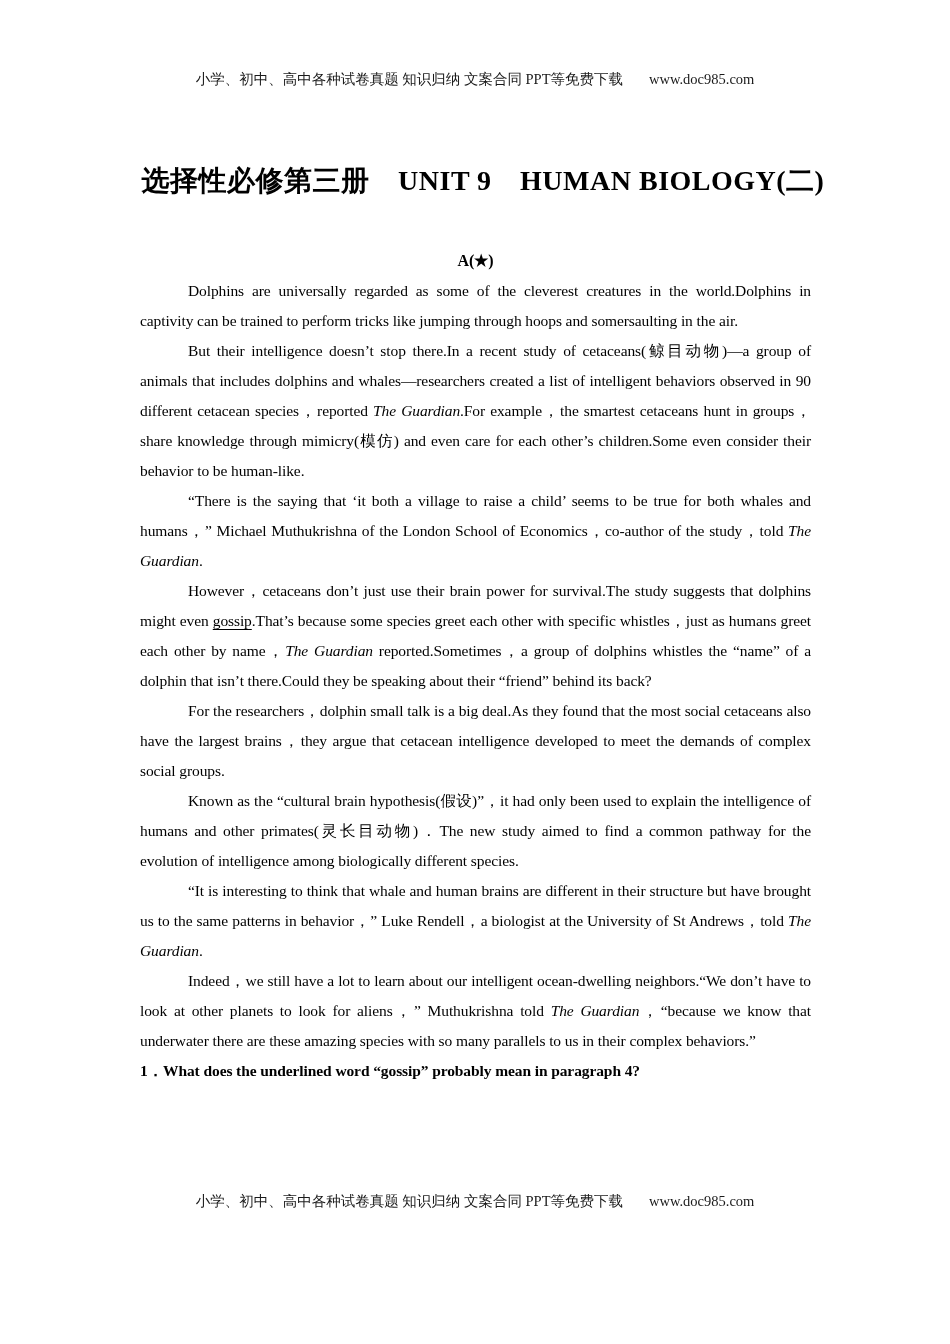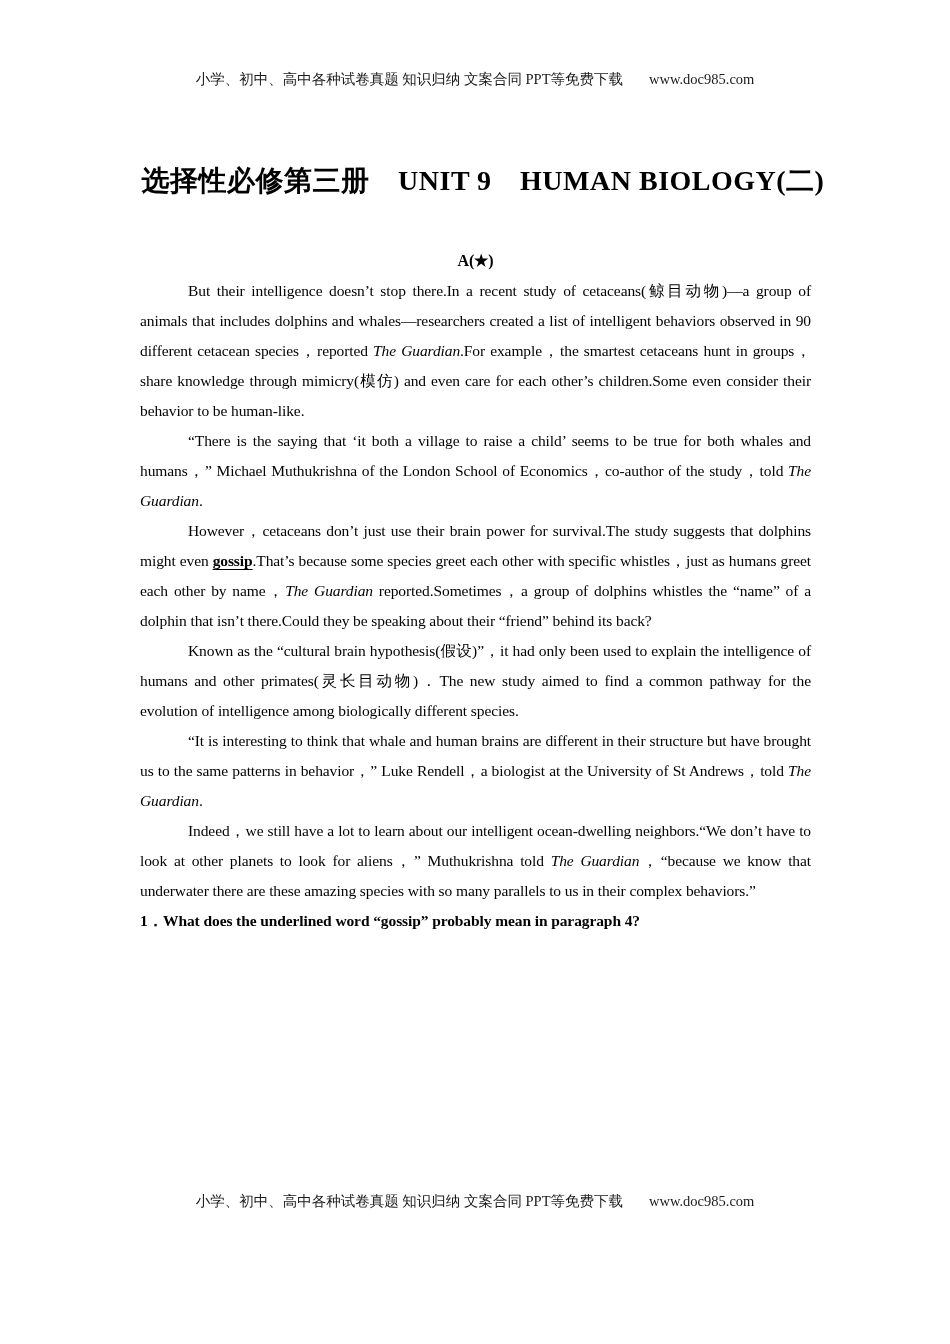--- a/index.html
+++ b/index.html
@@ -51,44 +51,46 @@
   .passage-label {
     text-align: center;
     font-weight: bold;
     font-size: 16px;
   }
   .para {
     text-align: justify;
     text-indent: 48px;
   }
   .run-italic { font-style: italic; }
-  .run-underline { text-decoration: underline; text-underline-offset: 3px; font-weight: bold; }
+  .run-underline { text-decoration: underline; text-underline-offset: 3px; }
   .question {
     font-weight: bold;
     text-align: justify;
   }
 </style>
 </head>
 <body>
 
 <div class="page">
 
   <div class="doc-header">
     <span>小学、初中、高中各种试卷真题 知识归纳 文案合同 PPT等免费下载</span><span class="site-url">www.doc985.com</span>
   </div>
 
   <div class="doc-title">选择性必修第三册　UNIT 9　HUMAN BIOLOGY(二)</div>
 
   <div class="content">
     <div class="passage-label">A(★)</div>
 
     <div>
+        <p class="para"><span>Dolphins are universally regarded as some of the cleverest creatures in the world.Dolphins in captivity can be trained to perform tricks like jumping through hoops and somersaulting in the air.</span></p>
         <p class="para"><span>But their intelligence doesn’t stop there.In a recent study of cetaceans(鲸目动物)—a group of animals that includes dolphins and whales—researchers created a list of intelligent behaviors observed in 90 different cetacean species，reported </span><span class="run-italic">The Guardian</span><span>.For example，the smartest cetaceans hunt in groups，share knowledge through mimicry(模仿) and even care for each other’s children.Some even consider their behavior to be human-like.</span></p>
         <p class="para"><span>“There is the saying that ‘it both a village to raise a child’ seems to be true for both whales and humans，” Michael Muthukrishna of the London School of Economics，co-author of the study，told </span><span class="run-italic">The Guardian</span><span>.</span></p>
         <p class="para"><span>However，cetaceans don’t just use their brain power for survival.The study suggests that dolphins might even </span><span class="run-underline">gossip</span><span>.That’s because some species greet each other with specific whistles，just as humans greet each other by name，</span><span class="run-italic">The Guardian</span><span> reported.Sometimes，a group of dolphins whistles the “name” of a dolphin that isn’t there.Could they be speaking about their “friend” behind its back?</span></p>
+        <p class="para"><span>For the researchers，dolphin small talk is a big deal.As they found that the most social cetaceans also have the largest brains，they argue that cetacean intelligence developed to meet the demands of complex social groups.</span></p>
         <p class="para"><span>Known as the “cultural brain hypothesis(假设)”，it had only been used to explain the intelligence of humans and other primates(灵长目动物)．The new study aimed to find a common pathway for the evolution of intelligence among biologically different species.</span></p>
         <p class="para"><span>“It is interesting to think that whale and human brains are different in their structure but have brought us to the same patterns in behavior，” Luke Rendell，a biologist at the University of St Andrews，told </span><span class="run-italic">The Guardian</span><span>.</span></p>
         <p class="para"><span>Indeed，we still have a lot to learn about our intelligent ocean-dwelling neighbors.“We don’t have to look at other planets to look for aliens，” Muthukrishna told </span><span class="run-italic">The Guardian</span><span>，“because we know that underwater there are these amazing species with so many parallels to us in their complex behaviors.”</span></p>
       </div>
 
     <div class="question">1．What does the underlined word “gossip” probably mean in paragraph 4?</div>
   </div>
 
   <div class="doc-footer">
     <span>小学、初中、高中各种试卷真题 知识归纳 文案合同 PPT等免费下载</span><span class="site-url">www.doc985.com</span>

